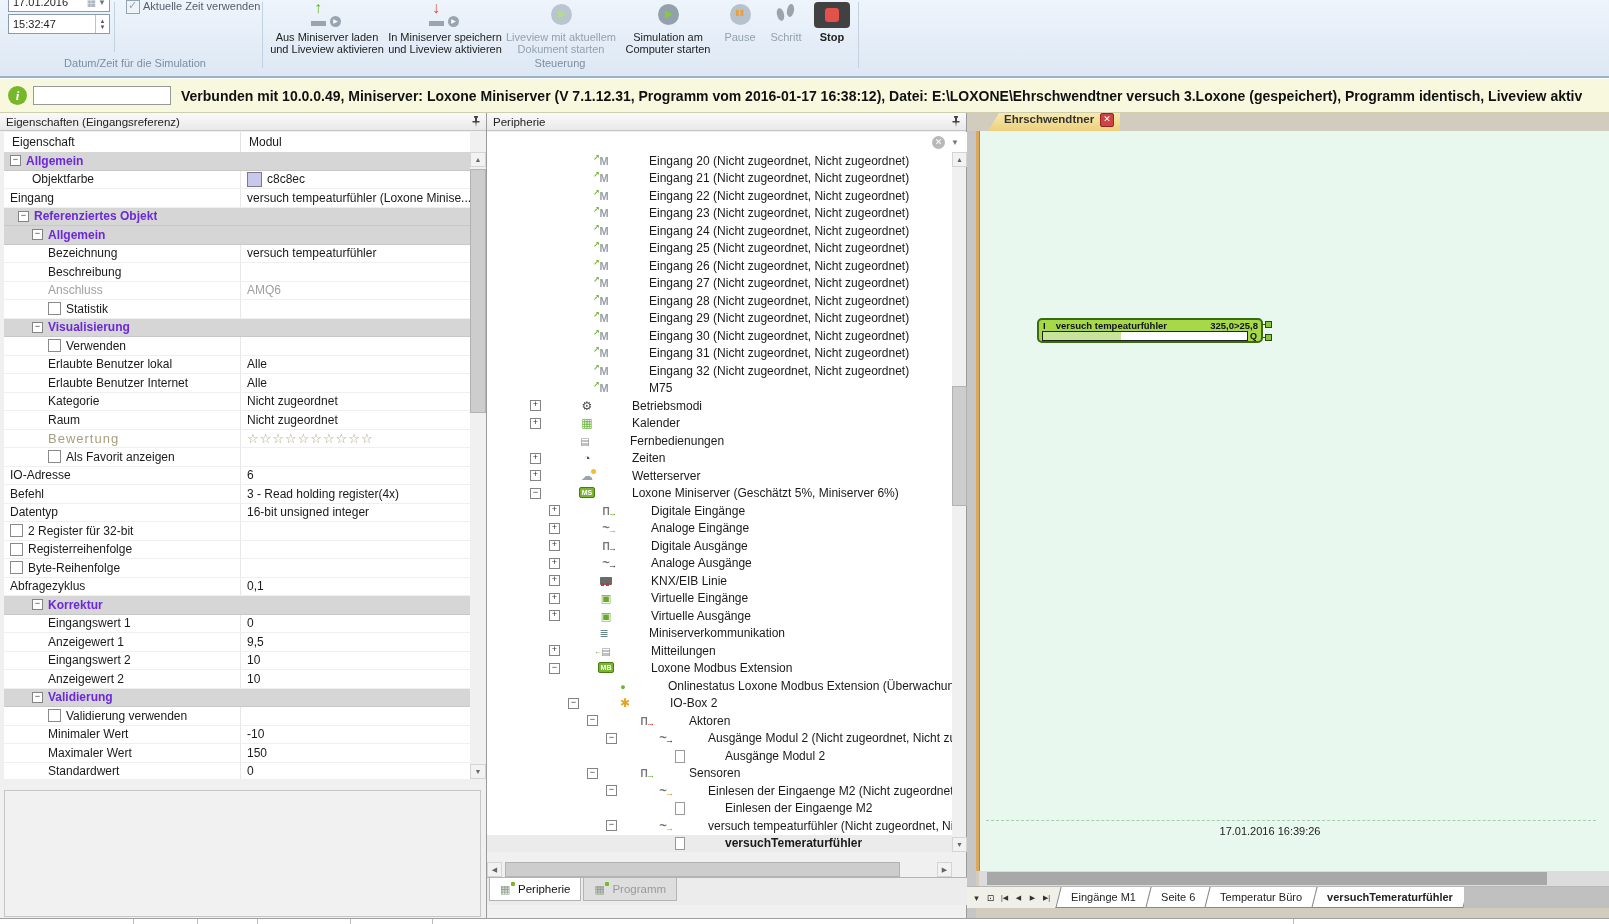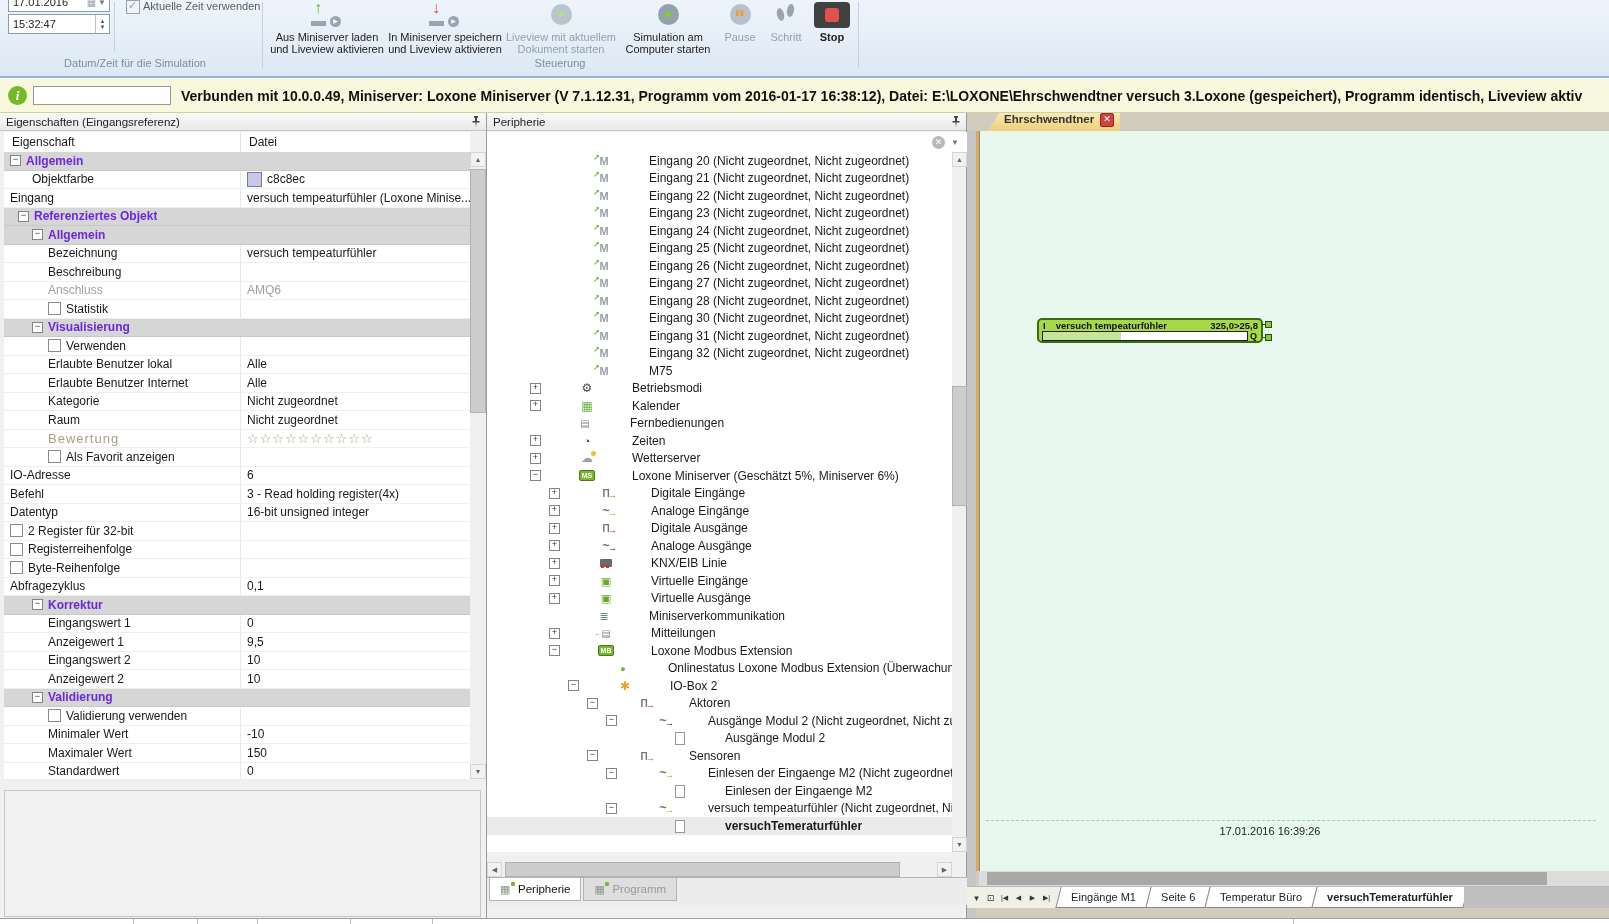--- a/index.html
+++ b/index.html
@@ -244,21 +244,21 @@
   <div class="panel-header">
     <span>Eigenschaften (Eingangsreferenz)</span>
     <span class="pin">
       <svg width="8" height="12" viewBox="0 0 8 12">
           <path d="M2 0h4v1.5l-1 .5v3h2.5v1.5H4.6L4 11 3.4 6.5H.5V5H3V2l-1-.5z" fill="#444"></path>
         </svg>
     </span>
   </div>
   <div class="prop-colhead">
     <span class="c1">Eigenschaft</span>
-    <span class="c2">Datei</span>
+    <span class="c2">Modul</span>
   </div>
   <div class="prop-rows">
       <div class="prow group">
         <div class="pcell pl" style="padding-left: 6px; width: auto;">
           <span class="exp">−</span>
           <span class="glabel">Allgemein</span>
         </div>
       </div>
       <div class="prow row">
         <div class="pcell pl" style="padding-left: 28px;">
@@ -566,20 +566,25 @@
       </div>
       <div class="trow" style="padding-left: 62px;">
         <span class="texp stub"></span>
         <span class="tico m-input-icon"></span>
         <span class="tlabel">Eingang 27 (Nicht zugeordnet, Nicht zugeordnet)</span>
       </div>
       <div class="trow" style="padding-left: 62px;">
         <span class="texp stub"></span>
         <span class="tico m-input-icon"></span>
         <span class="tlabel">Eingang 28 (Nicht zugeordnet, Nicht zugeordnet)</span>
+      </div>
+      <div class="trow" style="padding-left: 62px;">
+        <span class="texp stub"></span>
+        <span class="tico m-input-icon"></span>
+        <span class="tlabel">Eingang 29 (Nicht zugeordnet, Nicht zugeordnet)</span>
       </div>
       <div class="trow" style="padding-left: 62px;">
         <span class="texp stub"></span>
         <span class="tico m-input-icon"></span>
         <span class="tlabel">Eingang 30 (Nicht zugeordnet, Nicht zugeordnet)</span>
       </div>
       <div class="trow" style="padding-left: 62px;">
         <span class="texp stub"></span>
         <span class="tico m-input-icon"></span>
         <span class="tlabel">Eingang 31 (Nicht zugeordnet, Nicht zugeordnet)</span>

